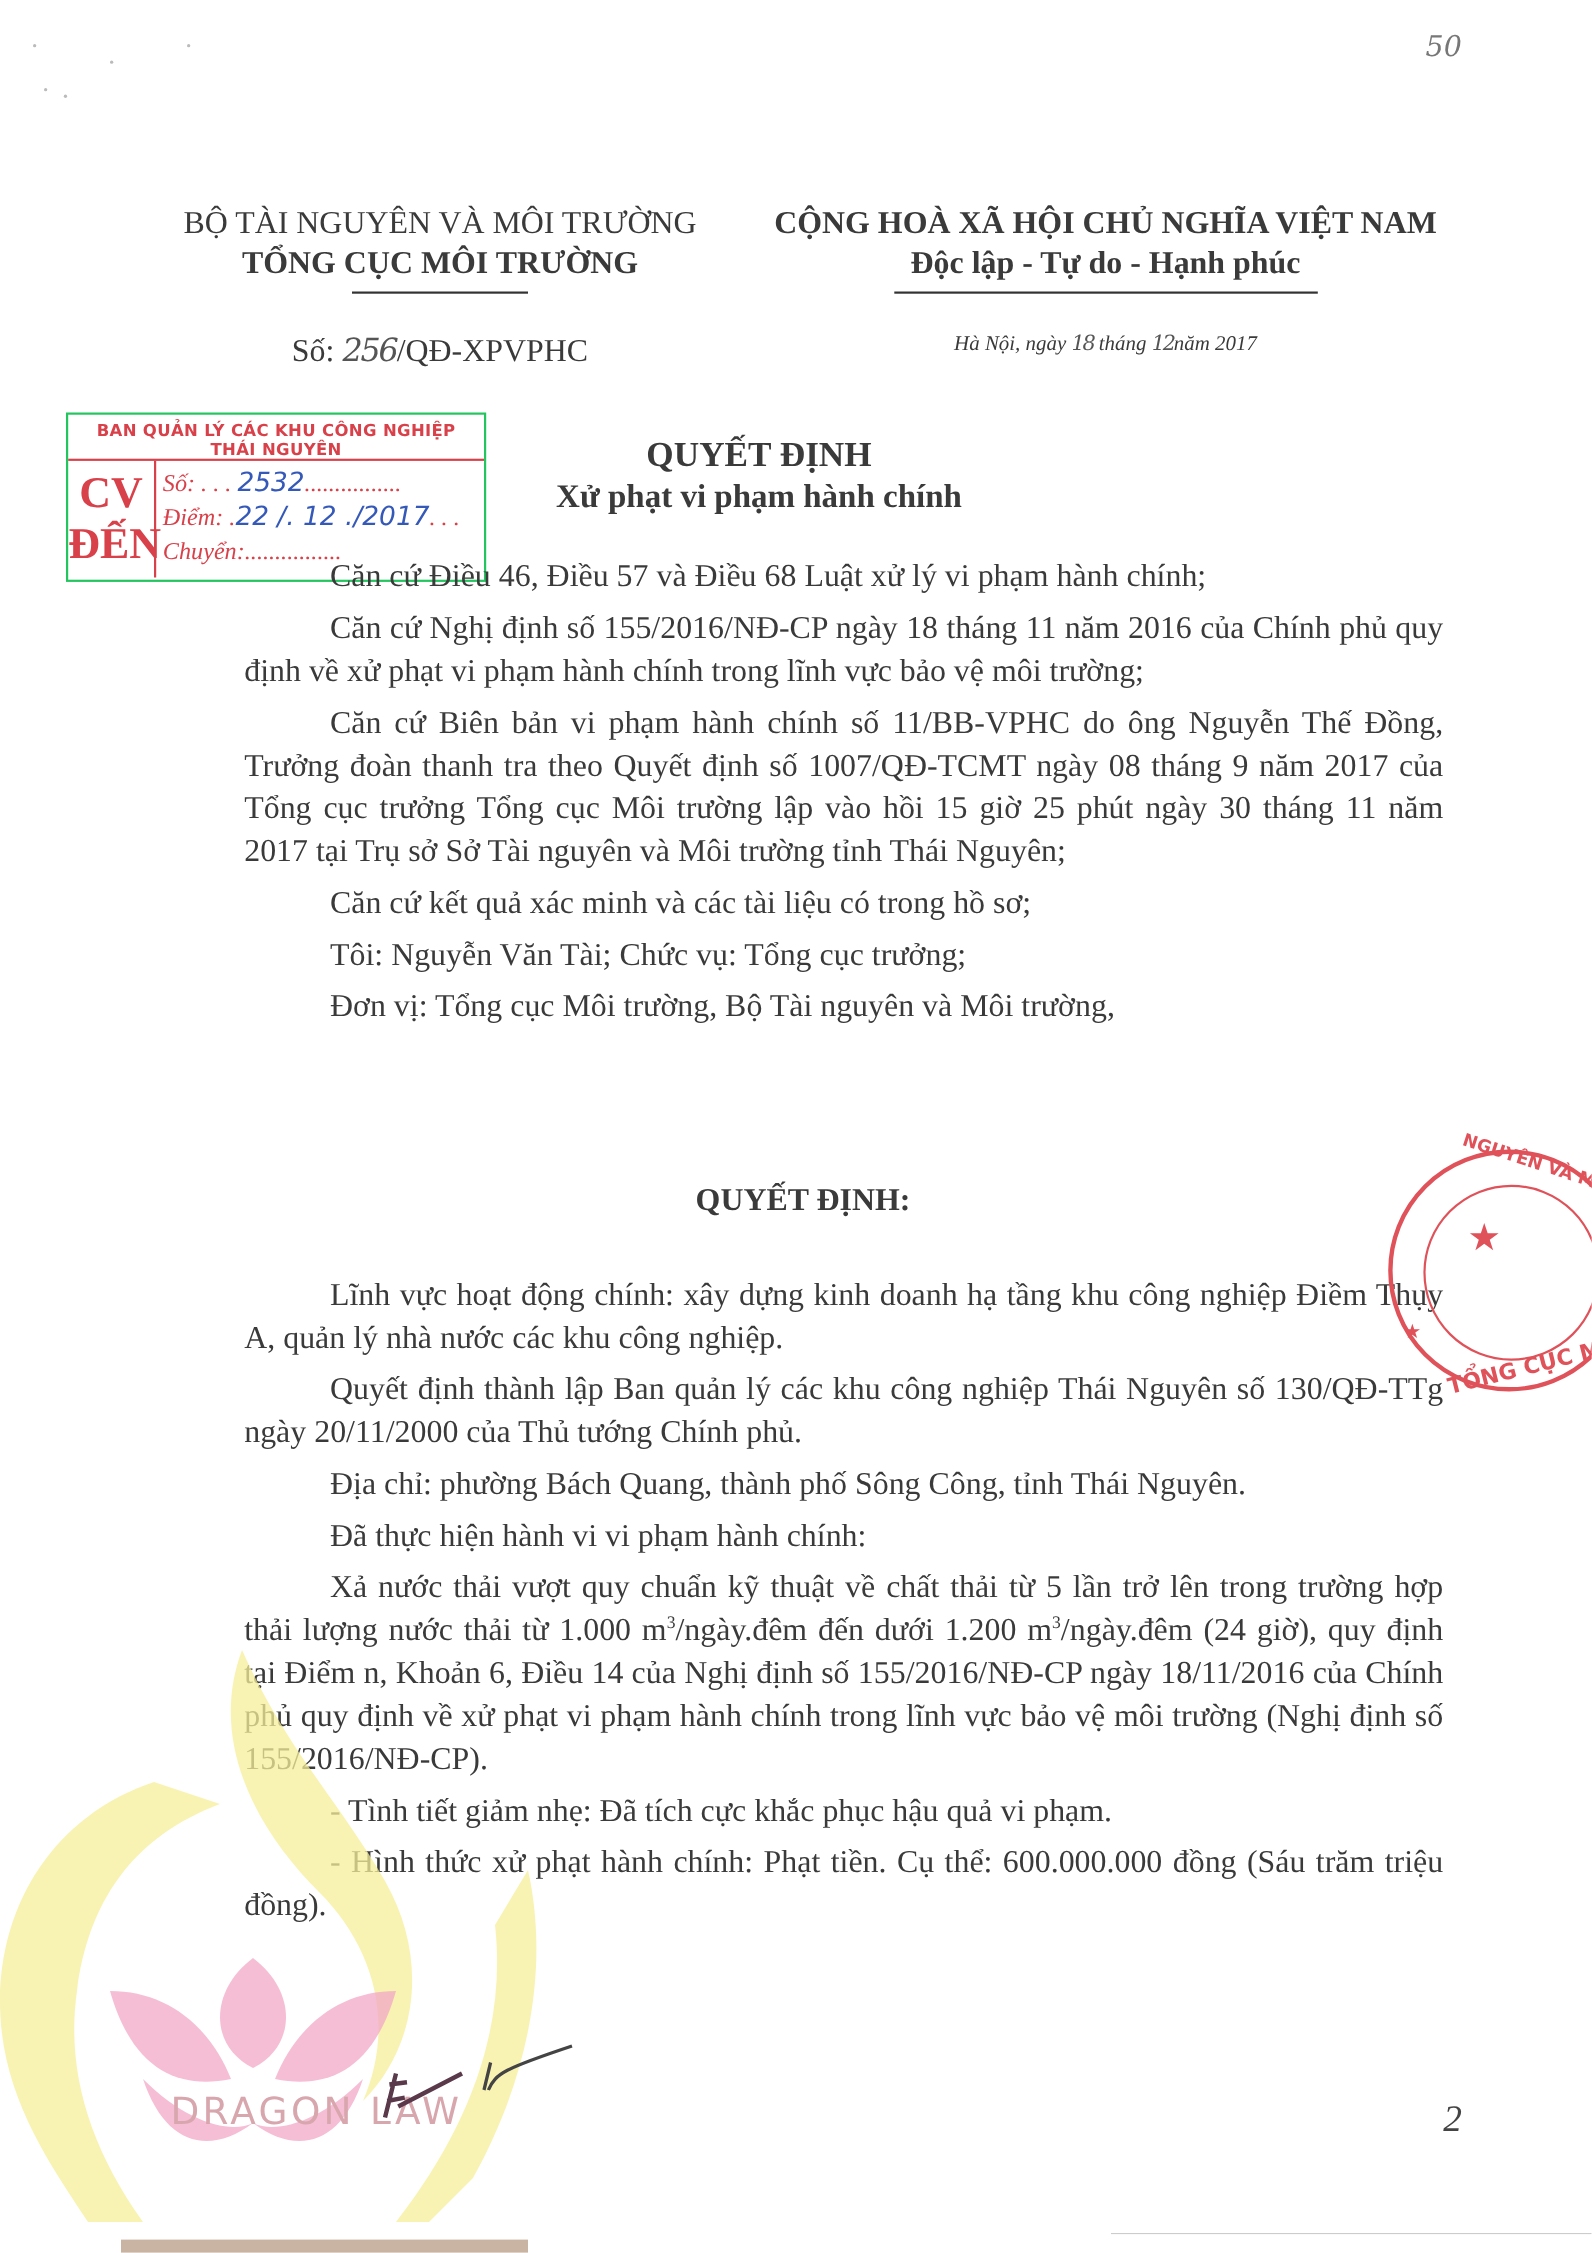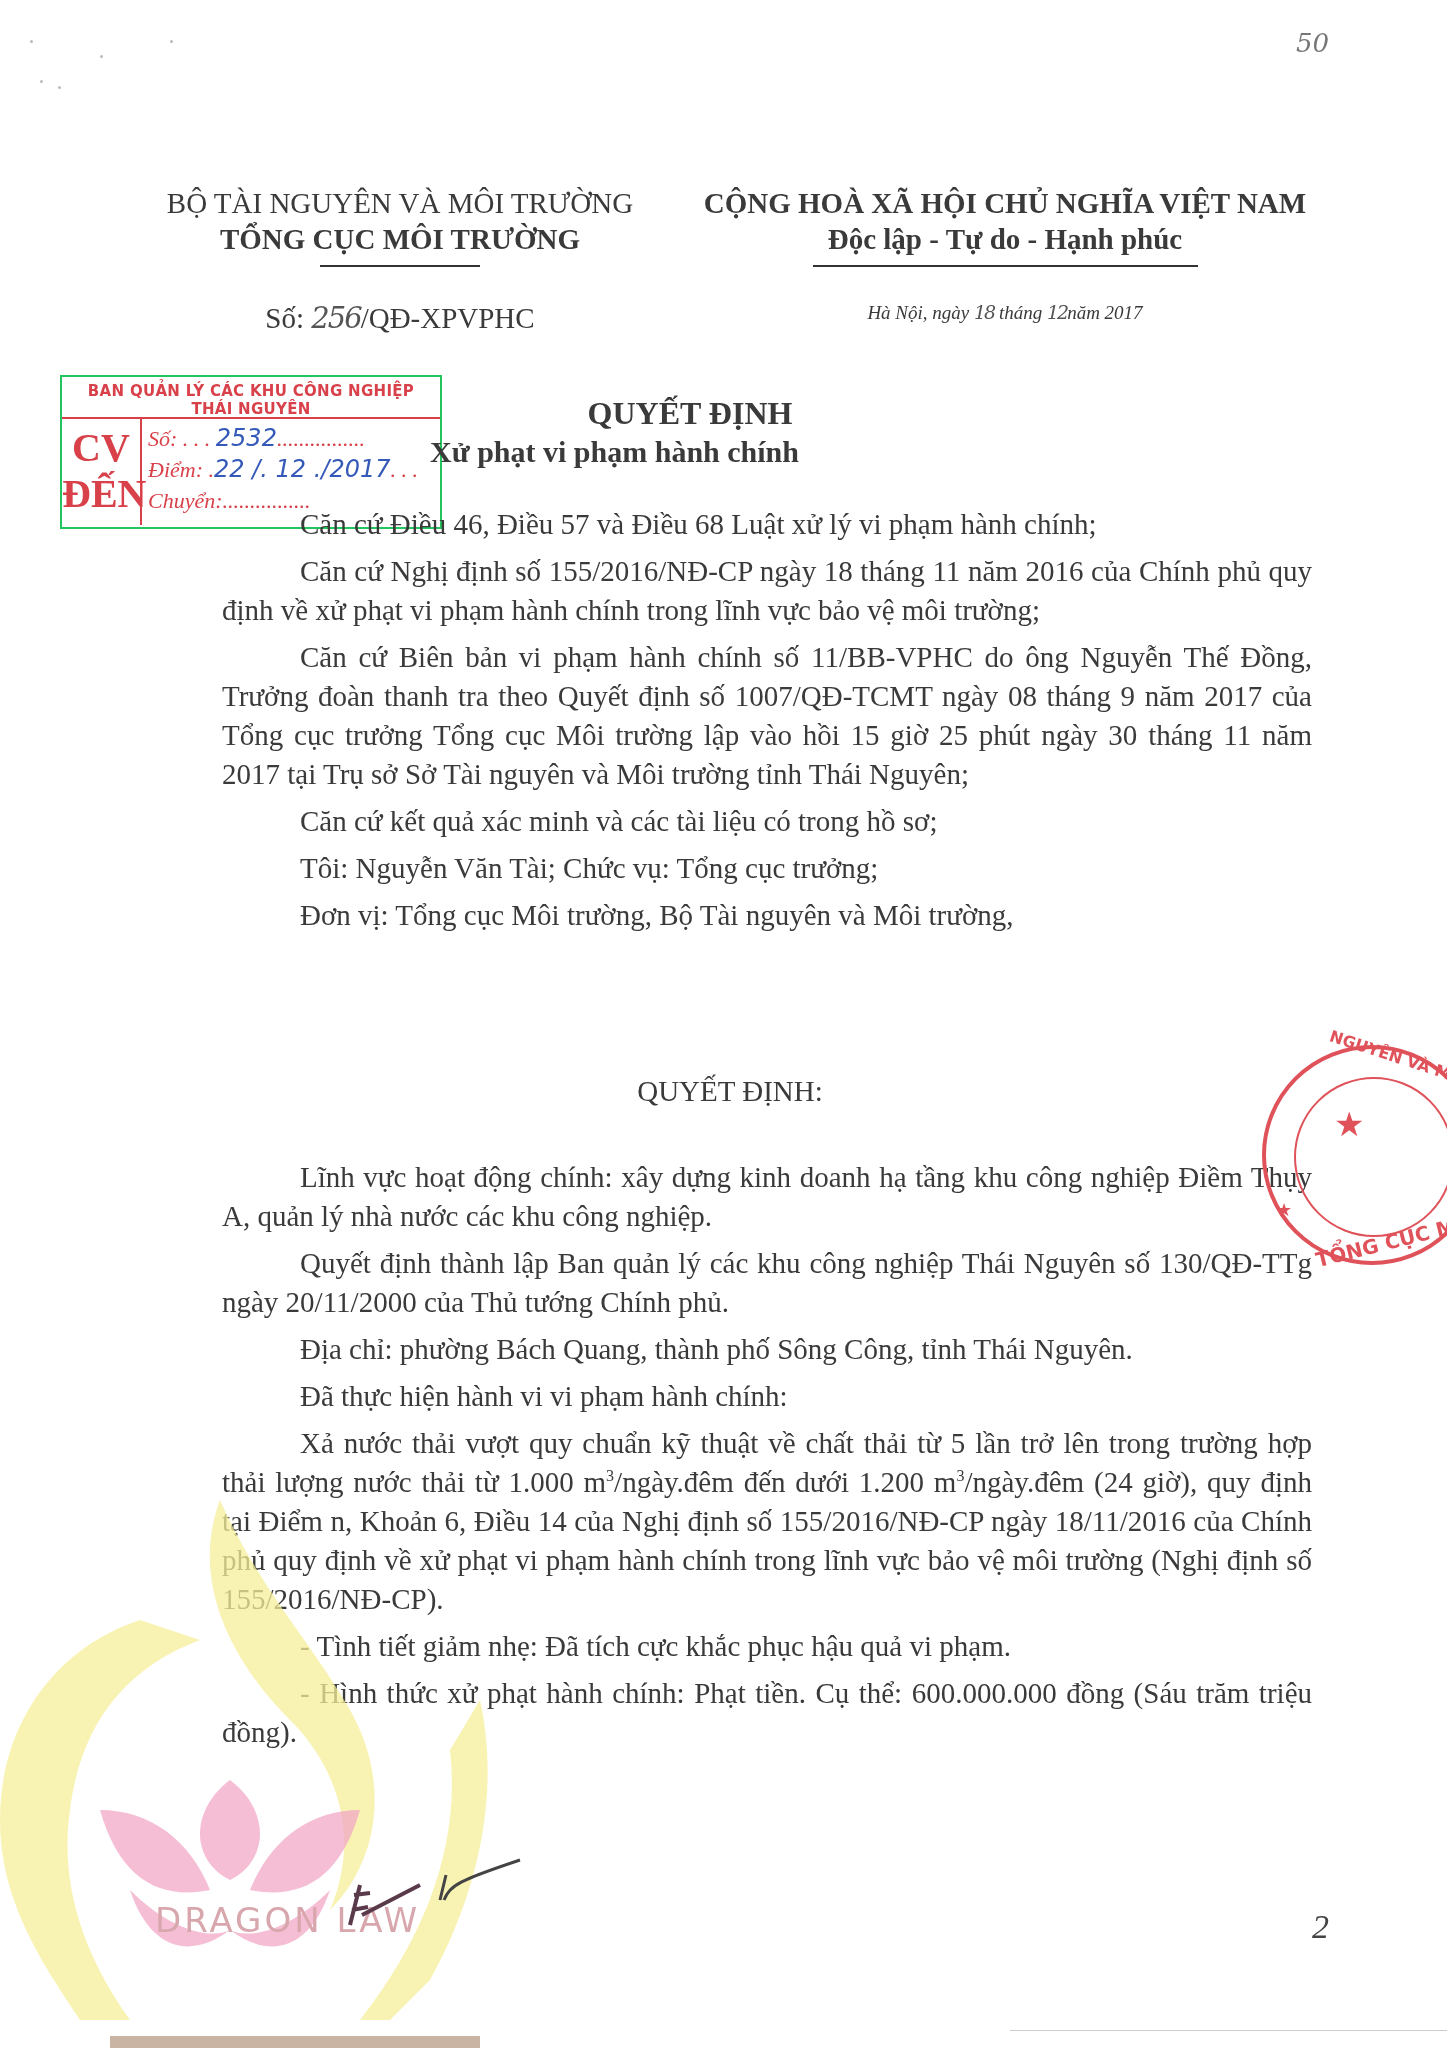--- a/index.html
+++ b/index.html
@@ -41,29 +41,29 @@
   .stamp-cv {
     width: 80px; border-right: 2px solid #d9414a;
     font-family: "Liberation Serif", serif; font-weight: bold; font-size: 40px; line-height: 46px; text-align: center; padding-top: 6px; box-sizing: border-box;
   }
   .stamp-fields { flex: 1; padding: 4px 0 0 6px; font-family: "Liberation Serif", serif; font-style: italic; font-size: 22px; line-height: 31px; }
   .stamp-row { white-space: nowrap; }
   .blue-ink { color: #3559b8; font-family: "DejaVu Sans", sans-serif; font-style: italic; font-size: 24px; }
 
   
   .title-main { left: 430px; top: 393px; width: 520px; font-size: 32px; font-weight: bold; line-height: 40px; text-align: center; }
-  .title-sub { left: 430px; top: 433px; width: 520px; font-size: 30px; font-weight: bold; line-height: 38px; }
+  .title-sub { left: 430px; top: 433px; width: 520px; font-size: 30px; font-weight: bold; line-height: 38px; text-align: center; }
 
   
   .body { left: 222px; width: 1090px; font-size: 29px; line-height: 39px; text-align: justify; }
   .indent { text-indent: 78px; }
   .para { margin: 0; }
   sup { font-size: 16px; line-height: 0; }
 
-  .decision-title { left: 560px; top: 1075px; width: 340px; text-align: center; font-size: 29px; font-weight: normal; }
+  .decision-title { left: 560px; top: 1075px; width: 340px; text-align: center; font-size: 29px; font-weight: bold; }
 
   
   .seal { left: 1262px; top: 1045px; width: 220px; height: 220px; border: 4px solid #e0525a; border-radius: 50%; box-sizing: border-box; }
   .seal-inner { position: absolute; left: 28px; top: 28px; width: 156px; height: 156px; border: 2px solid #e0525a; border-radius: 50%; }
   .seal-text-top { position: absolute; left: 60px; top: 4px; color: #e0525a; font-family: "DejaVu Sans", sans-serif; font-size: 16px; font-weight: bold; transform: rotate(18deg); white-space: nowrap; }
   .seal-text-bot { position: absolute; left: 48px; top: 180px; color: #e0525a; font-family: "DejaVu Sans", sans-serif; font-size: 20px; font-weight: bold; transform: rotate(-14deg); white-space: nowrap; }
   .seal-star { position: absolute; left: 68px; top: 55px; color: #e0525a; font-size: 34px; }
   .seal-star-side { position: absolute; left: 10px; top: 150px; color: #e0525a; font-size: 18px; }
 
   

